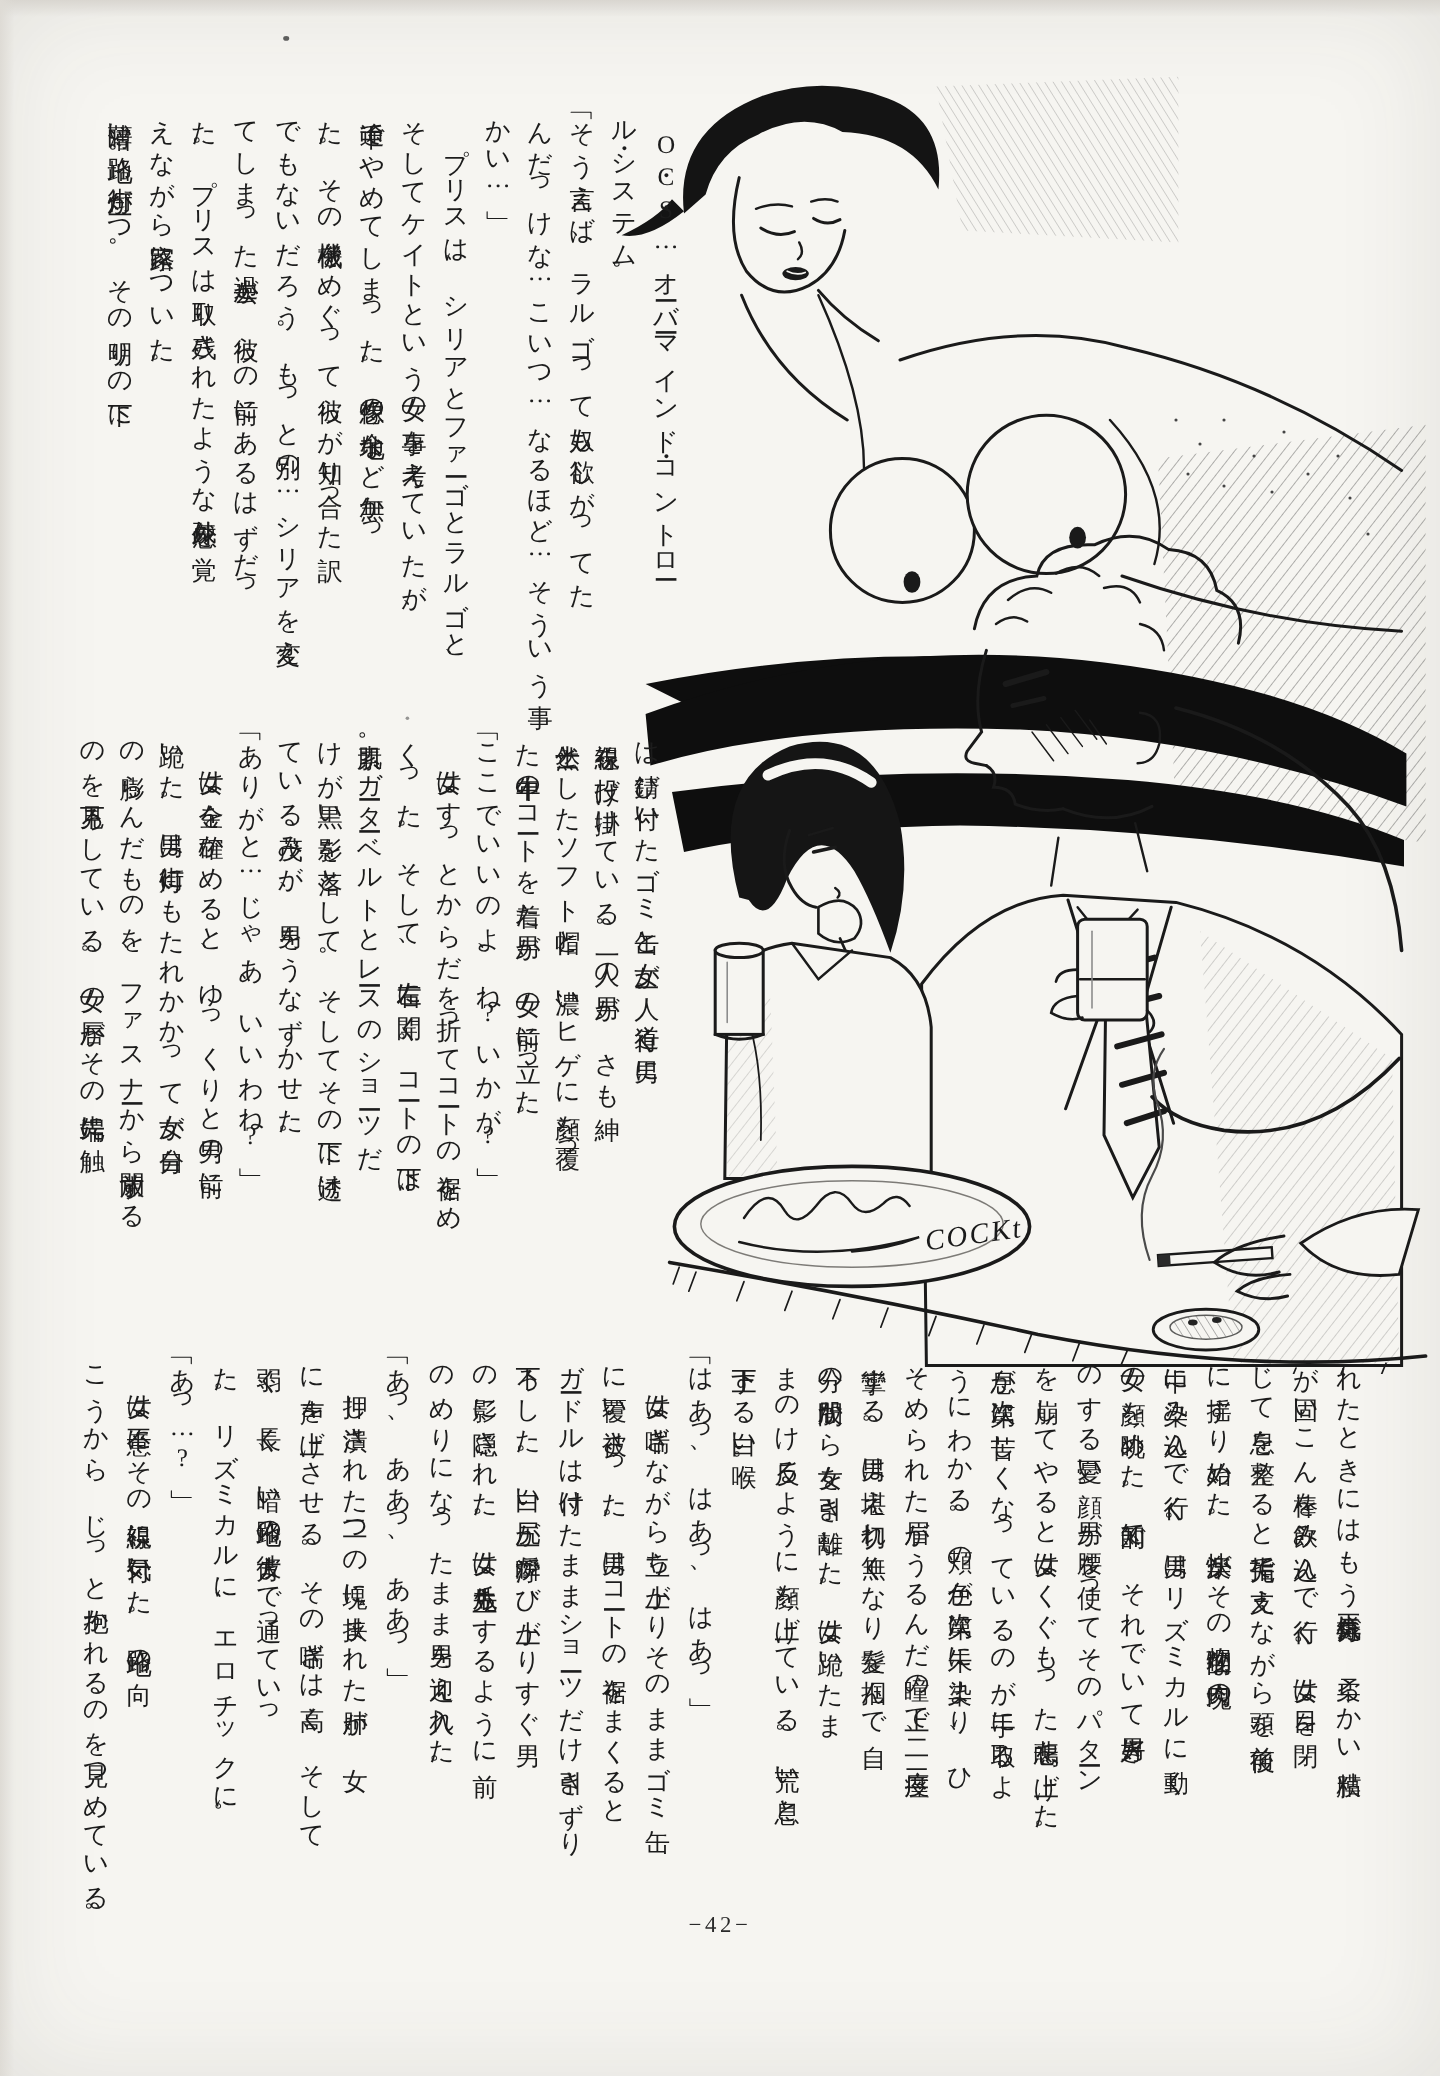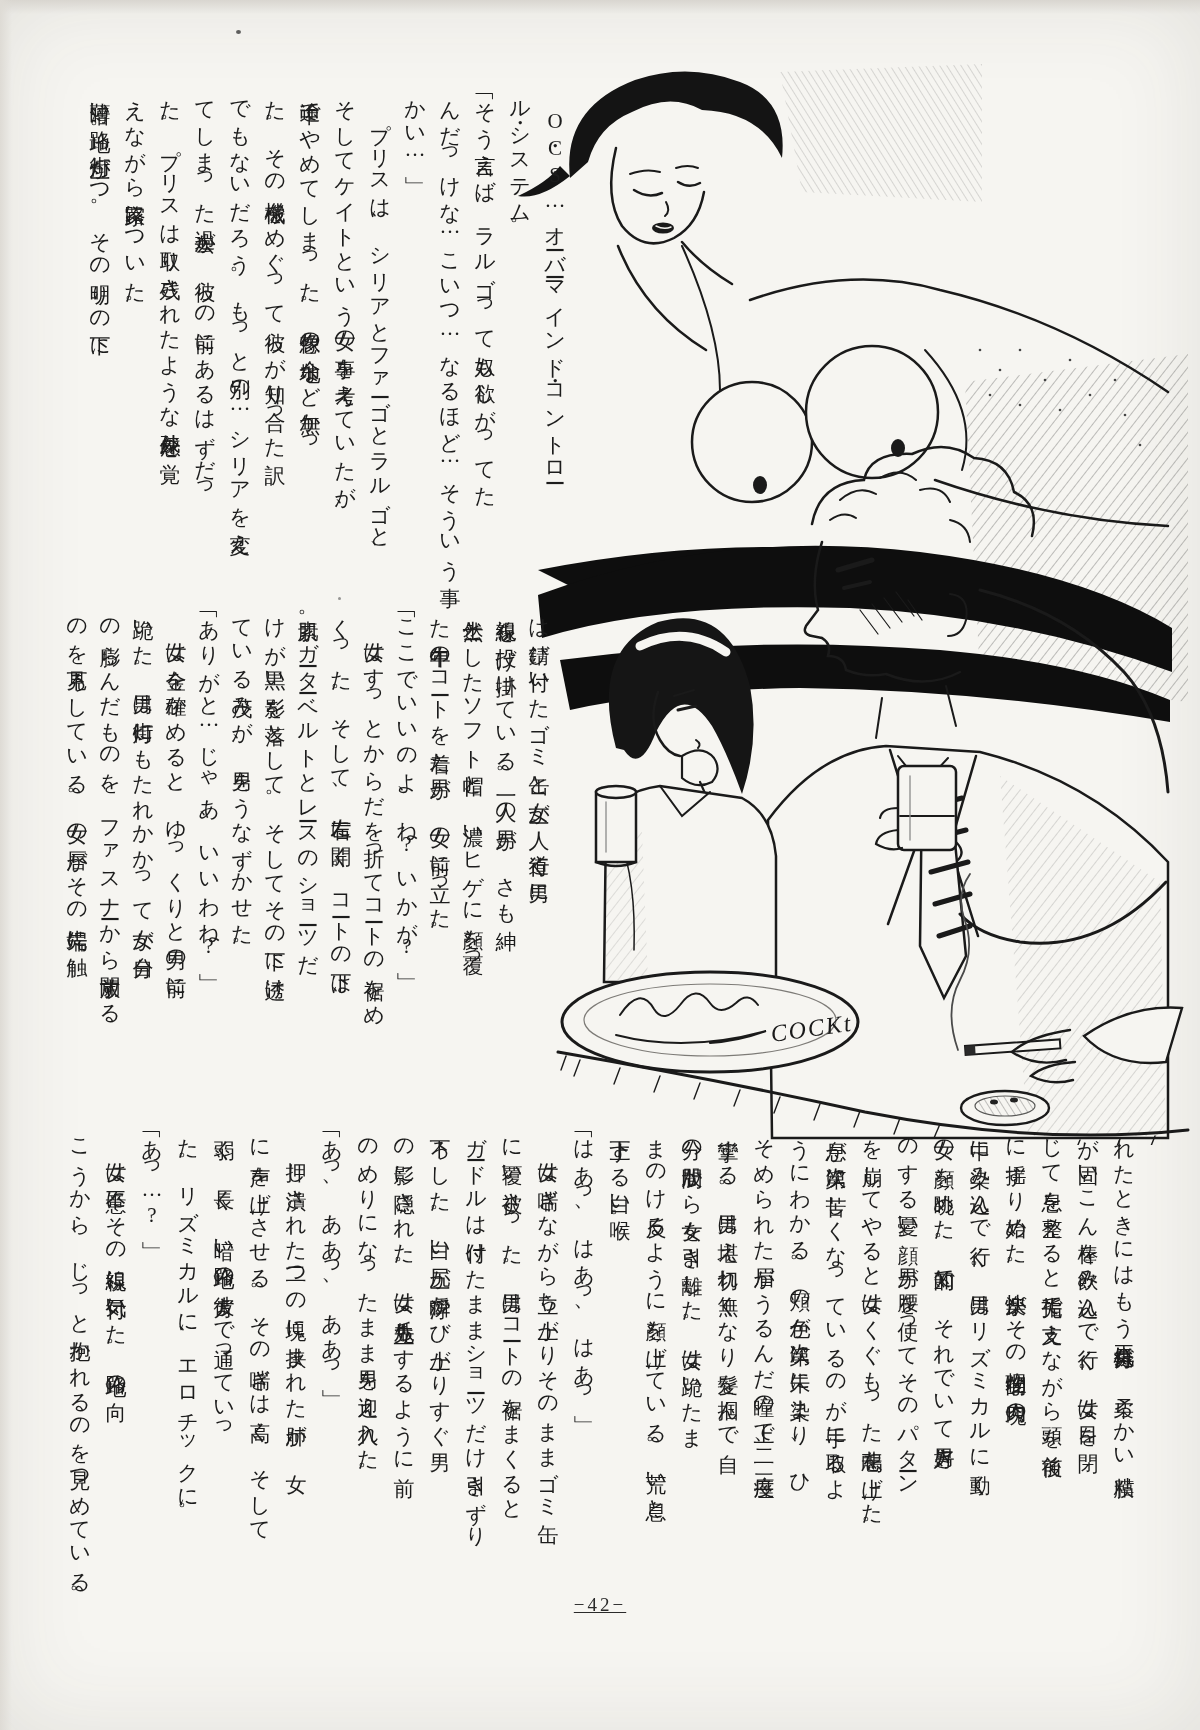--- a/index.html
+++ b/index.html
@@ -20,21 +20,21 @@
   .vblock{
     position:absolute;writing-mode:vertical-rl;text-orientation:upright;
     font-size:21px;letter-spacing:1.5px;color:#1c1c1c;
   }
   .vblock .tcol{white-space:nowrap;}
   .block-top{top:86px;right:628px;height:486px;line-height:35px;}
   .block-middle{top:604px;right:645px;height:486px;line-height:33px;}
   .block-bottom{top:1124px;right:58px;height:476px;line-height:36px;}
   .page-number{
     position:absolute;top:1594px;left:0;width:1200px;text-align:center;
-    font-size:19px;letter-spacing:3px;color:#2a2a2a;text-decoration:underline;
+    font-size:19px;letter-spacing:3px;color:#2a2a2a;
   }
   .illustration{position:absolute;left:420px;top:50px;}
   .speck{position:absolute;left:236px;top:30px;width:5px;height:4px;border-radius:50%;background:#3a3a3a;opacity:.8;}
   .speck2{position:absolute;left:338px;top:597px;width:3px;height:3px;border-radius:50%;background:#555;opacity:.6;}
 </style>
 </head>
 <body>
 
 <div class="page">
 

